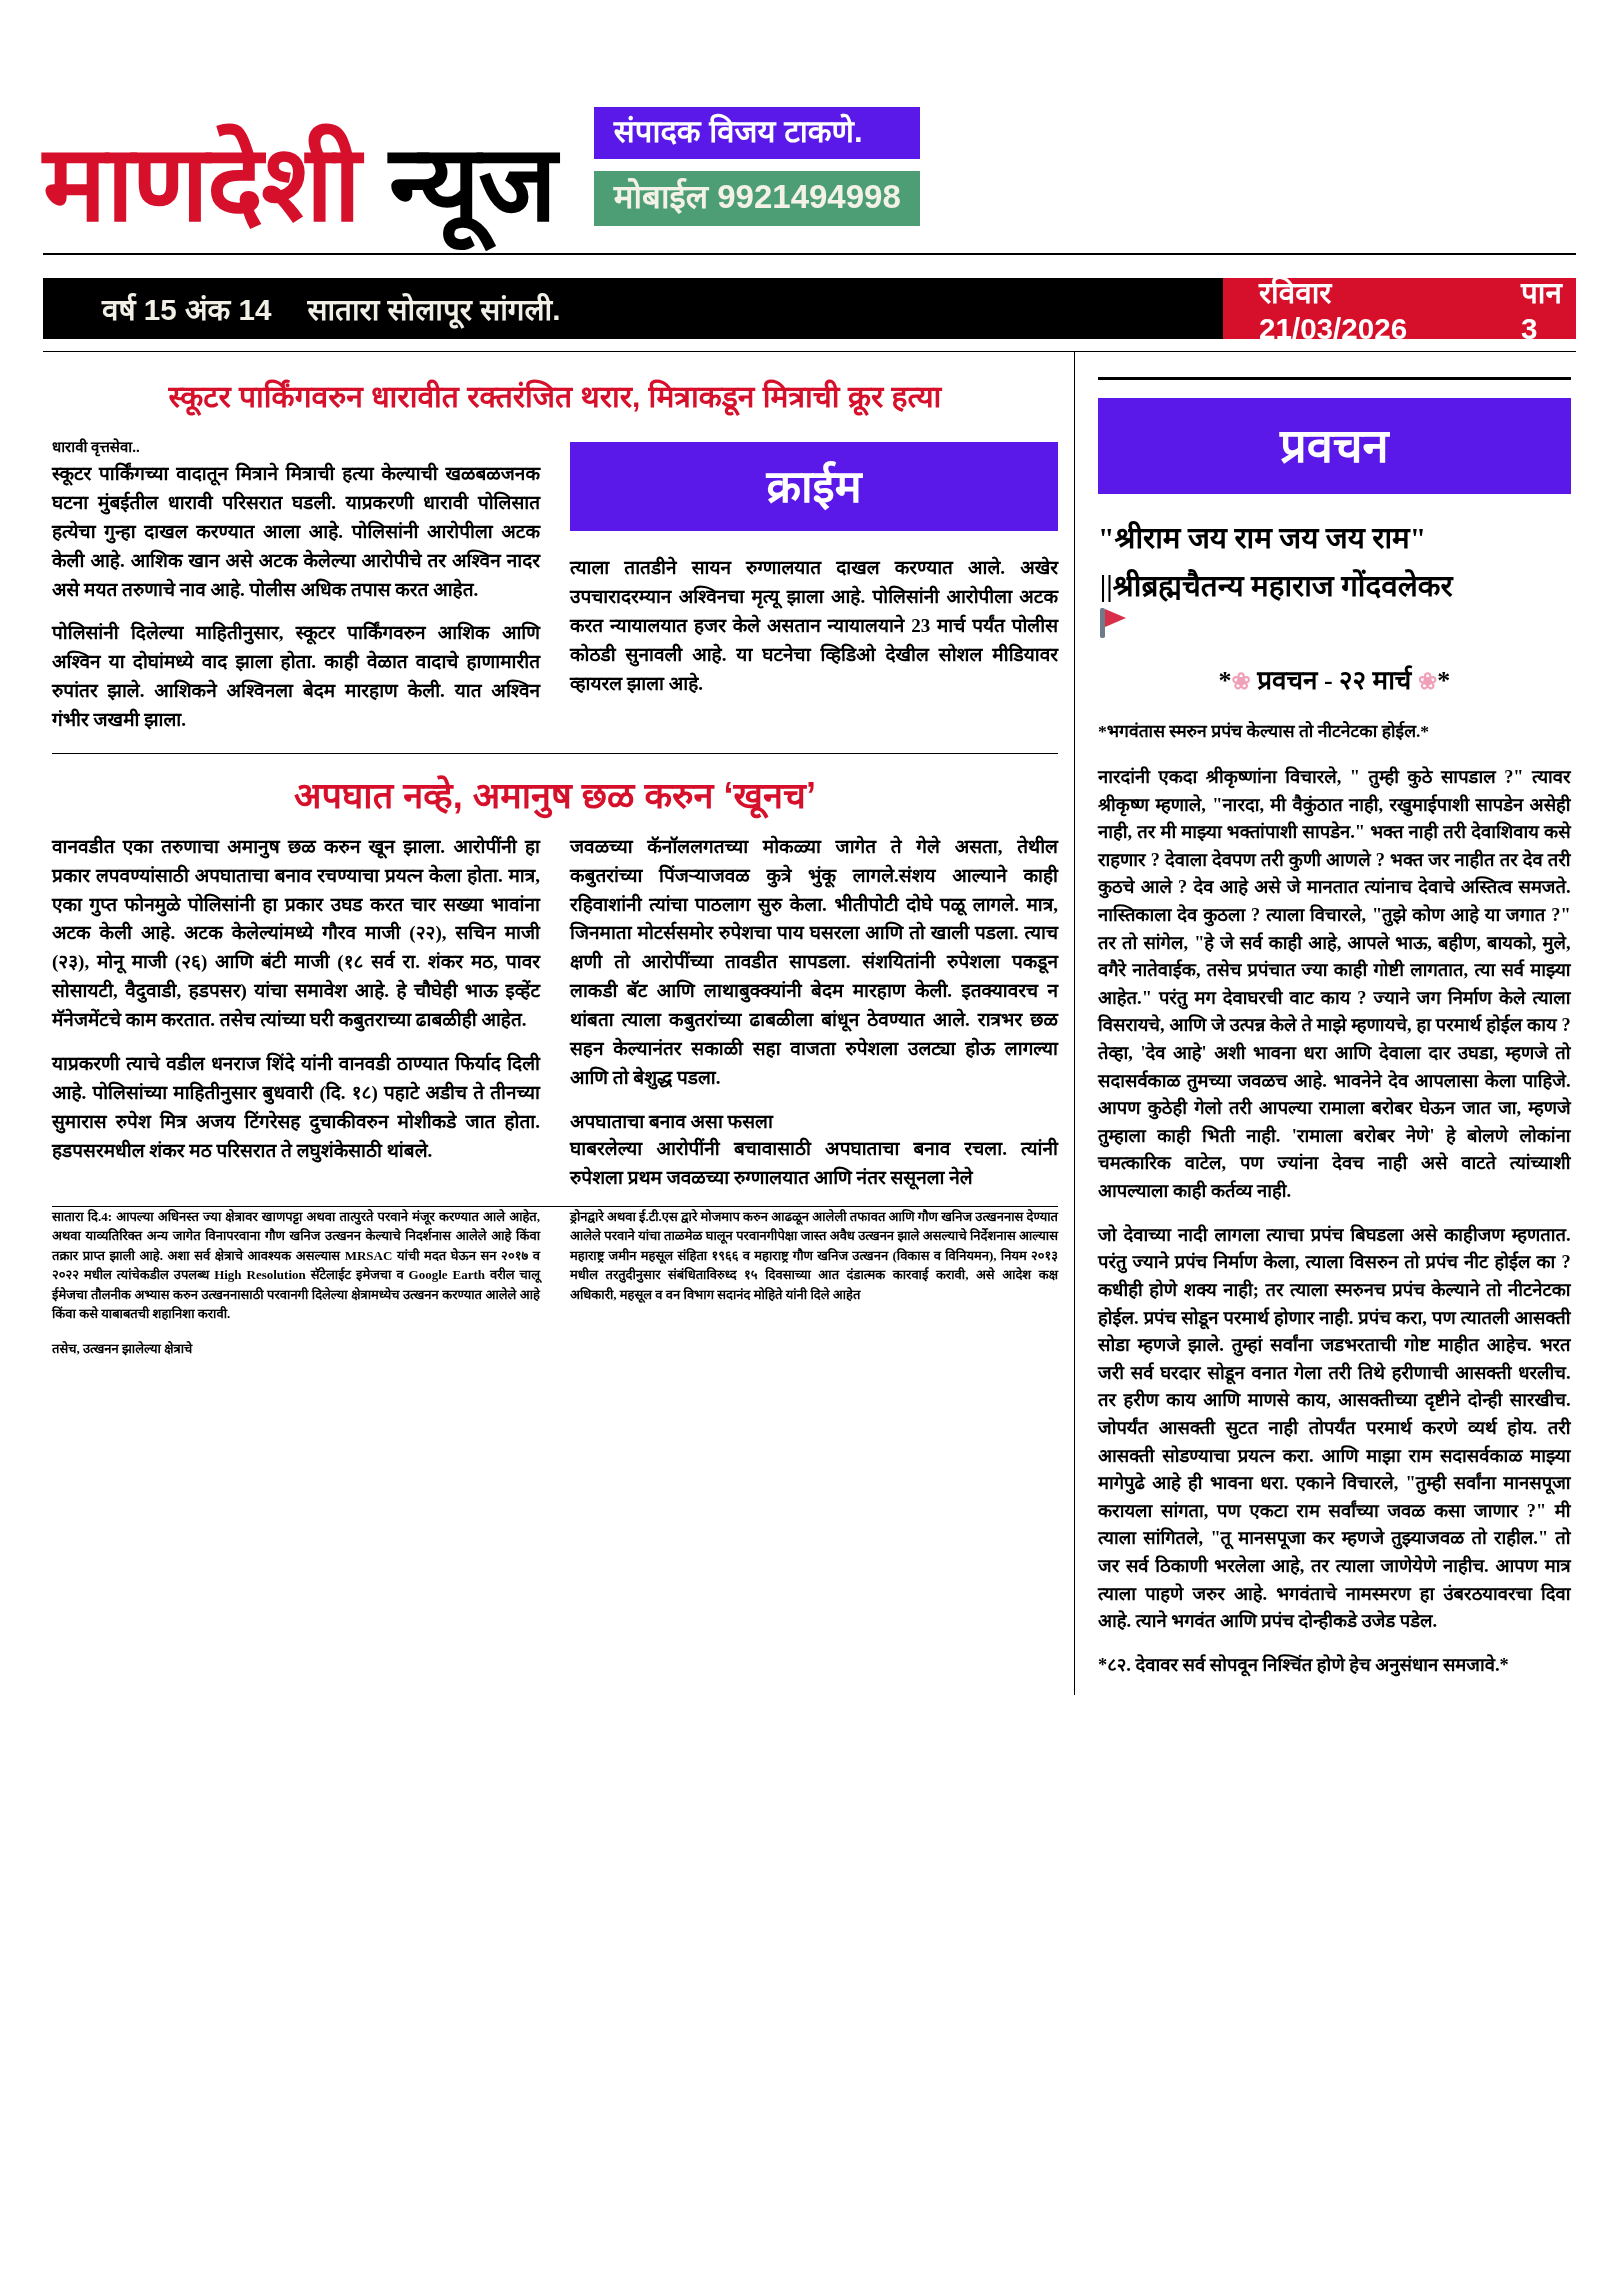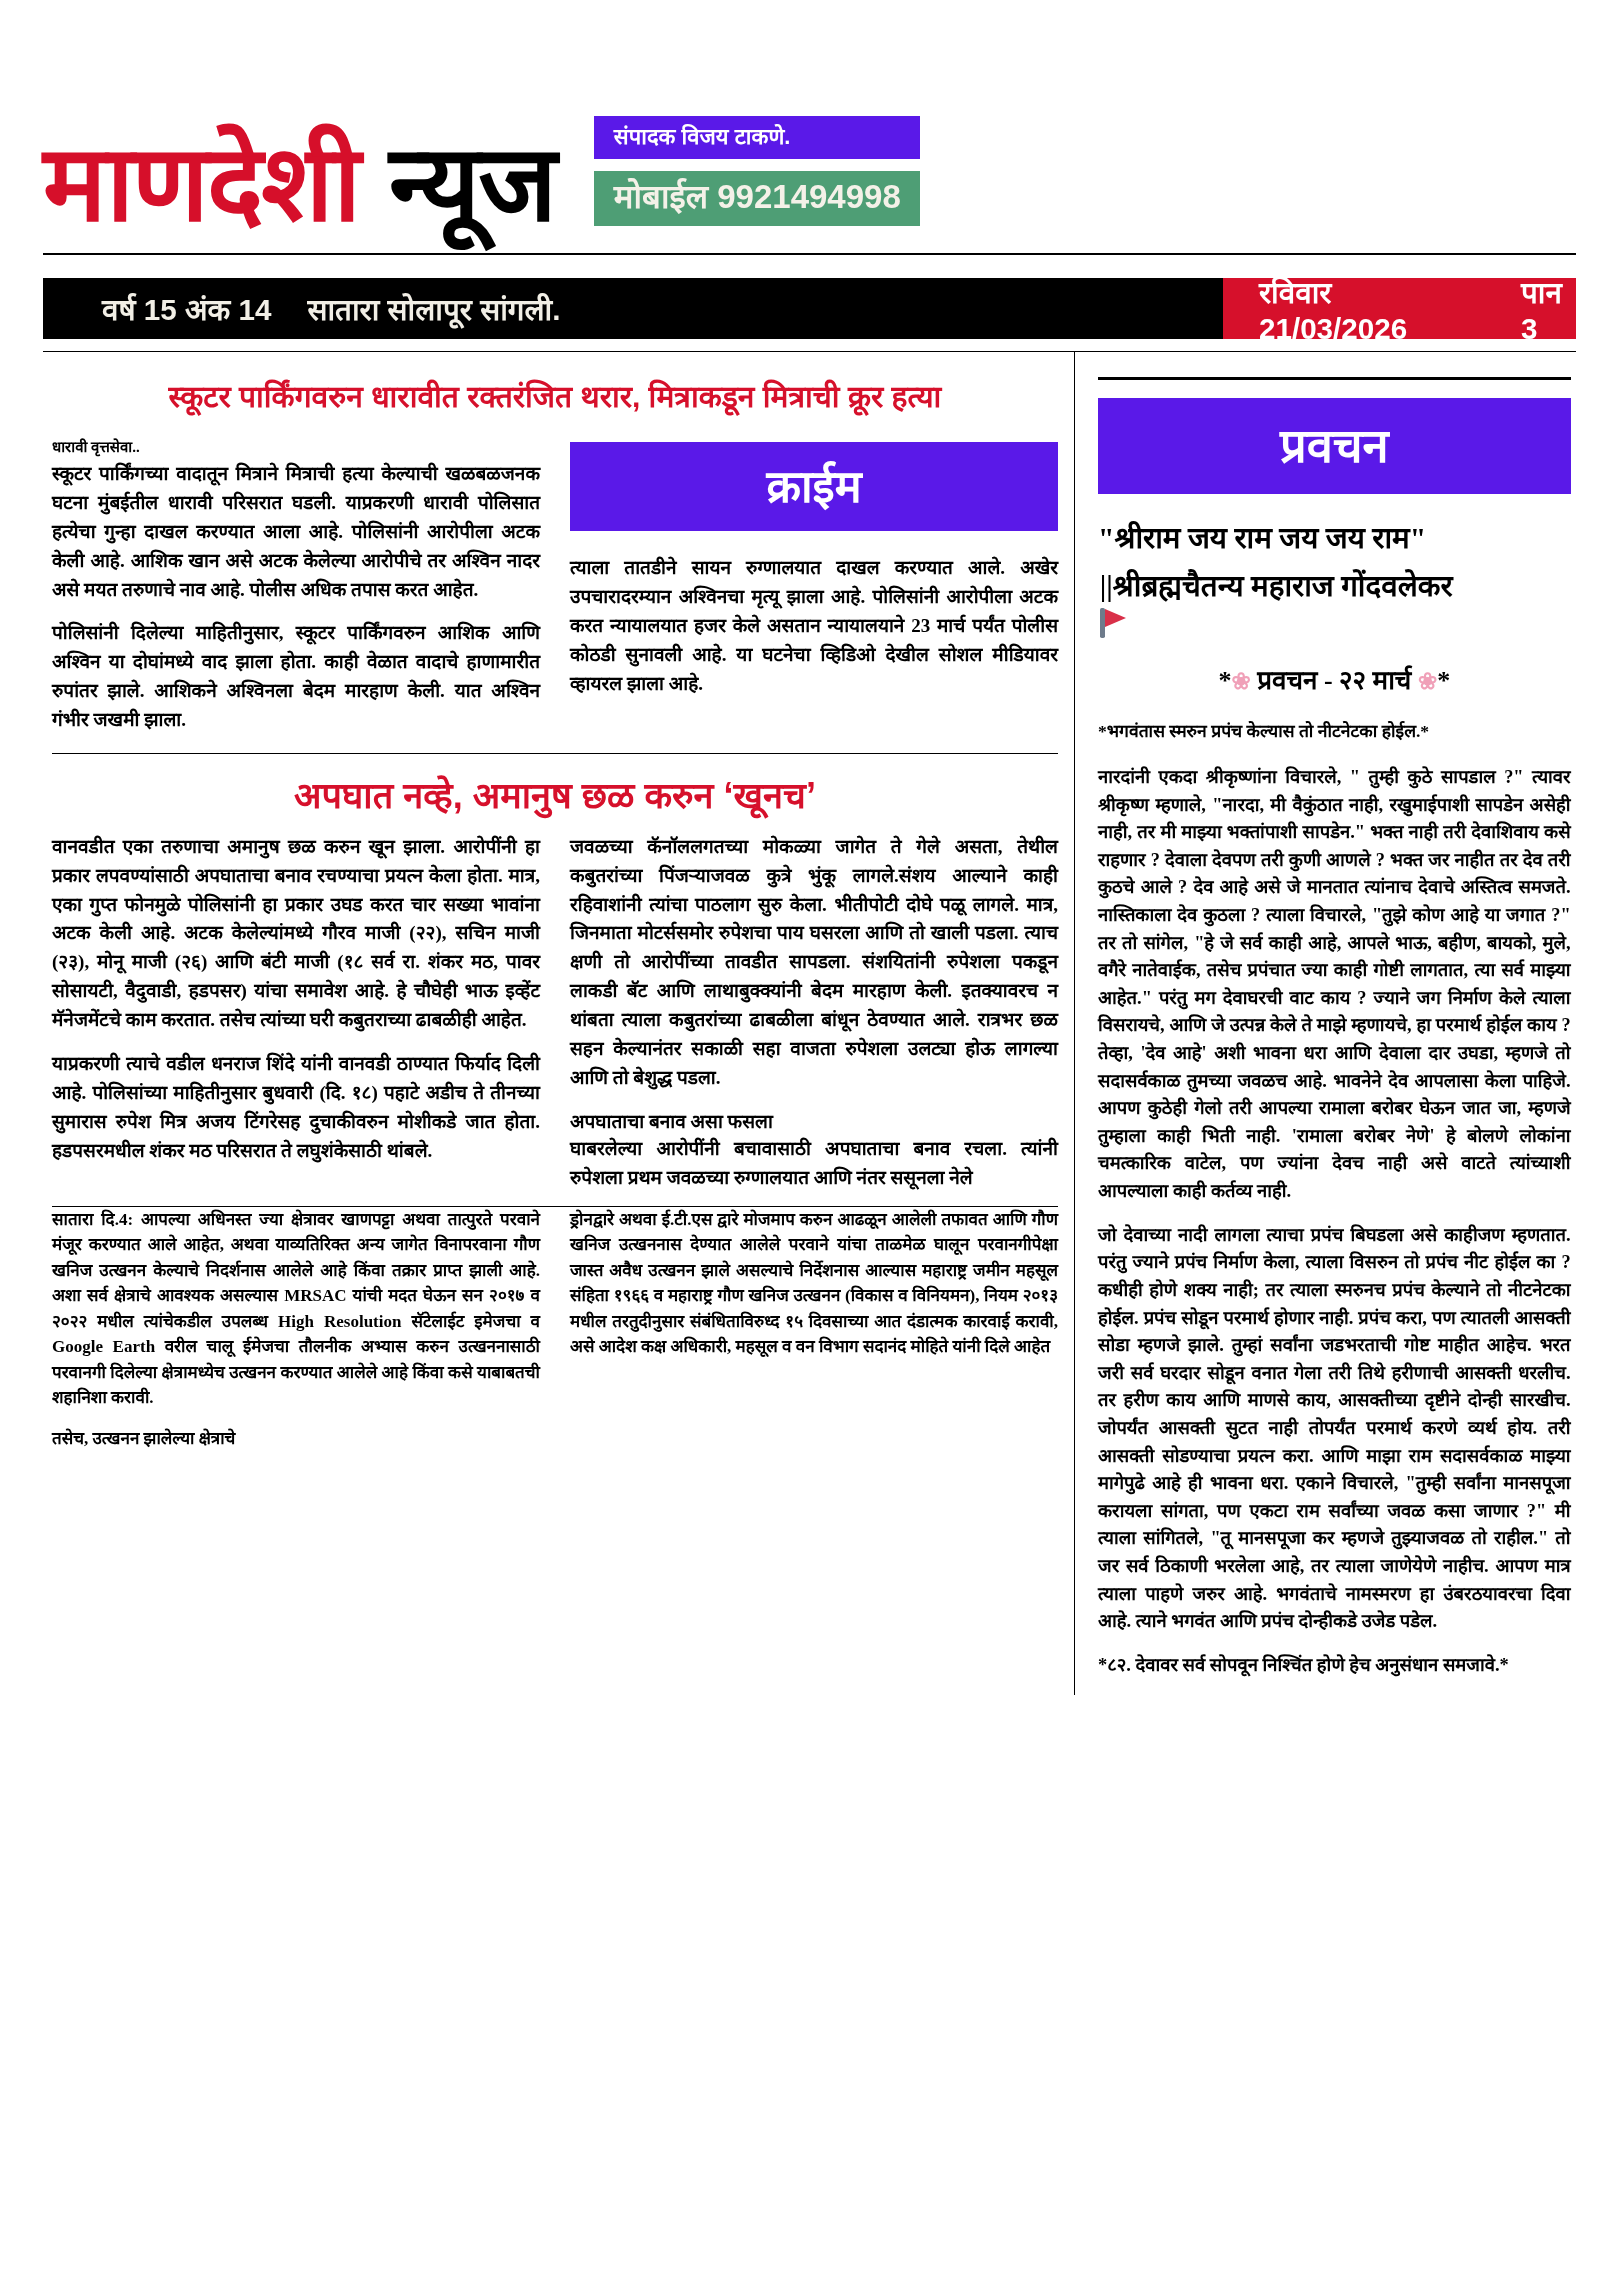--- a/index.html
+++ b/index.html
@@ -5,21 +5,21 @@
   html,body{margin:0;padding:0;background:#fff;}
   body{width:1619px;height:2293px;font-family:"Liberation Serif",serif;color:#000;-webkit-font-smoothing:antialiased;}
   .page{width:1619px;height:2196px;position:relative;box-sizing:border-box;padding:0 43px;}
 
   
   .masthead{display:flex;align-items:flex-end;justify-content:flex-start;padding-top:134px;height:233px;box-sizing:border-box;}
   .mh-left{display:flex;align-items:baseline;}
   .mh-word1{font-family:"Liberation Sans",sans-serif;font-weight:bold;font-size:106px;line-height:.92;color:#d60f2a;letter-spacing:-1.8px;}
   .mh-word2{font-family:"Liberation Sans",sans-serif;font-weight:bold;font-size:106px;line-height:.92;color:#000;letter-spacing:-1.8px;margin-left:30px;}
   .mh-right{margin-left:39px;display:flex;flex-direction:column;gap:12.5px;padding-bottom:7.2px;}
-  .mh-editor{background:#5a19e8;color:#fff;font-family:"Liberation Sans",sans-serif;font-weight:bold;font-size:22px;padding:9px 19.7px 10.7px 19.7px;line-height:1.05;white-space:nowrap;}
+  .mh-editor{background:#5a19e8;color:#fff;font-family:"Liberation Sans",sans-serif;font-weight:bold;font-size:31px;padding:9px 19.7px 10.7px 19.7px;line-height:1.05;white-space:nowrap;}
   .mh-mobile{background:#4e9e75;color:#f4f1e8;font-family:"Liberation Sans",sans-serif;font-weight:bold;font-size:33px;padding:9px 19.7px 10.7px 19.7px;line-height:1.05;white-space:nowrap;}
 
   .rule-top{border-top:2.7px solid #000;margin:19.7px 0 0 0;}
 
   
   .infobar{display:flex;margin-top:23px;height:61px;}
   .ib-black{background:#000;color:#f2efe6;flex:0 0 1180px;display:flex;align-items:center;gap:36px;padding-left:59px;box-sizing:border-box;
             font-family:"Liberation Sans",sans-serif;font-weight:bold;font-size:29.6px;}
   .ib-red{background:#d6102b;color:#fff;flex:1;display:flex;align-items:center;justify-content:flex-start;gap:70px;padding-left:36px;box-sizing:border-box;
           font-family:"Liberation Sans",sans-serif;font-weight:bold;font-size:29.6px;}
@@ -43,21 +43,21 @@
   .sep-rule2{border-top:1.8px solid #000;margin:12.5px 0 0 0;}
 
   
   .sec-head{color:#d6102b;font-family:"Liberation Sans",sans-serif;font-weight:bold;font-size:36px;text-align:center;margin:19.7px 0 16px 0;line-height:1.2;}
   .two-col{display:flex;gap:30px;}
   .two-col > div{flex:1;}
   .subhead{font-family:"Liberation Serif",serif;font-weight:bold;font-size:19px;margin:0 0 1.8px 0;}
 
   
   .third-head{color:#d6102b;font-family:"Liberation Sans",sans-serif;font-weight:bold;font-size:34px;text-align:center;margin:14.3px 0 12.5px 0;}
-  p.small{font-size:17px;line-height:1.5;}
+  p.small{font-size:13px;line-height:1.5;}
 
   
   .side-rule{border-top:3.6px solid #000;margin:25px 0 18px 0;}
   .pravachan-badge{background:#5a19e8;color:#fff;font-family:"Liberation Sans",sans-serif;font-weight:bold;font-size:47px;text-align:center;padding:14.3px 0 18px 0;margin-bottom:21.5px;}
   .quote{font-family:"Liberation Serif",serif;font-weight:bold;font-size:29.6px;line-height:1.5;text-align:justify;margin:0 0 3.6px 0;}
   .quote2{font-family:"Liberation Serif",serif;font-weight:bold;font-size:29.6px;line-height:1.5;text-align:justify;margin:0 0 3.6px 0;display:flex;flex-wrap:wrap;align-items:baseline;flex-direction:column;}
   .flag{display:inline-block;width:27px;height:30px;position:relative;vertical-align:-5.4px;margin-left:1.8px;}
   .flag .pole{position:absolute;left:0;top:0;width:5.4px;height:30px;background:#6e7b8b;border-radius:1.8px;}
   .flag .fabric{position:absolute;left:5.4px;top:0.9px;width:0;height:0;border-top:9.9px solid transparent;border-bottom:9.9px solid transparent;border-left:21.5px solid #d93049;}
   .date-line{text-align:center;font-family:"Liberation Serif",serif;font-weight:bold;font-size:26px;margin:23px 0 21.5px 0;}

